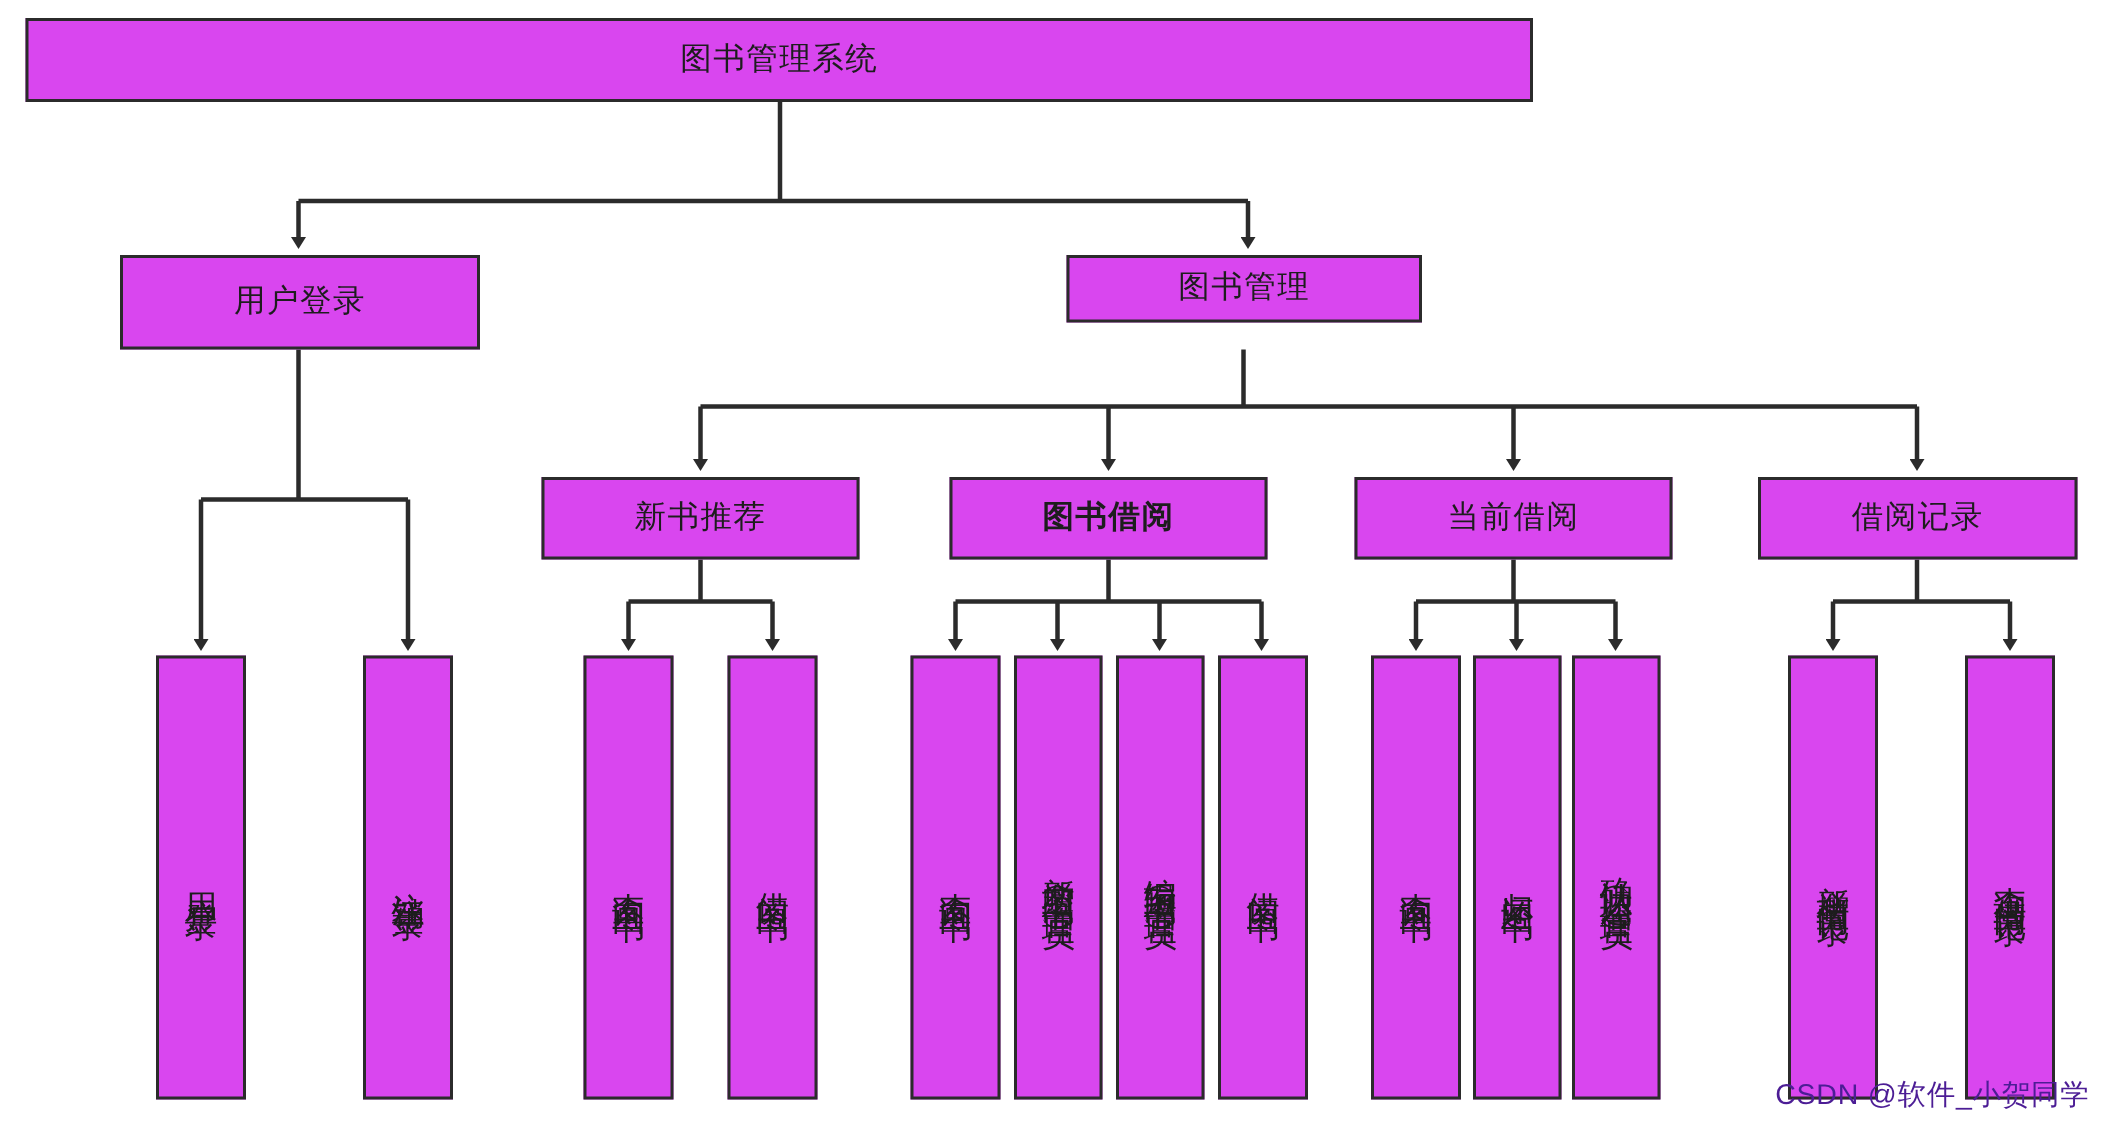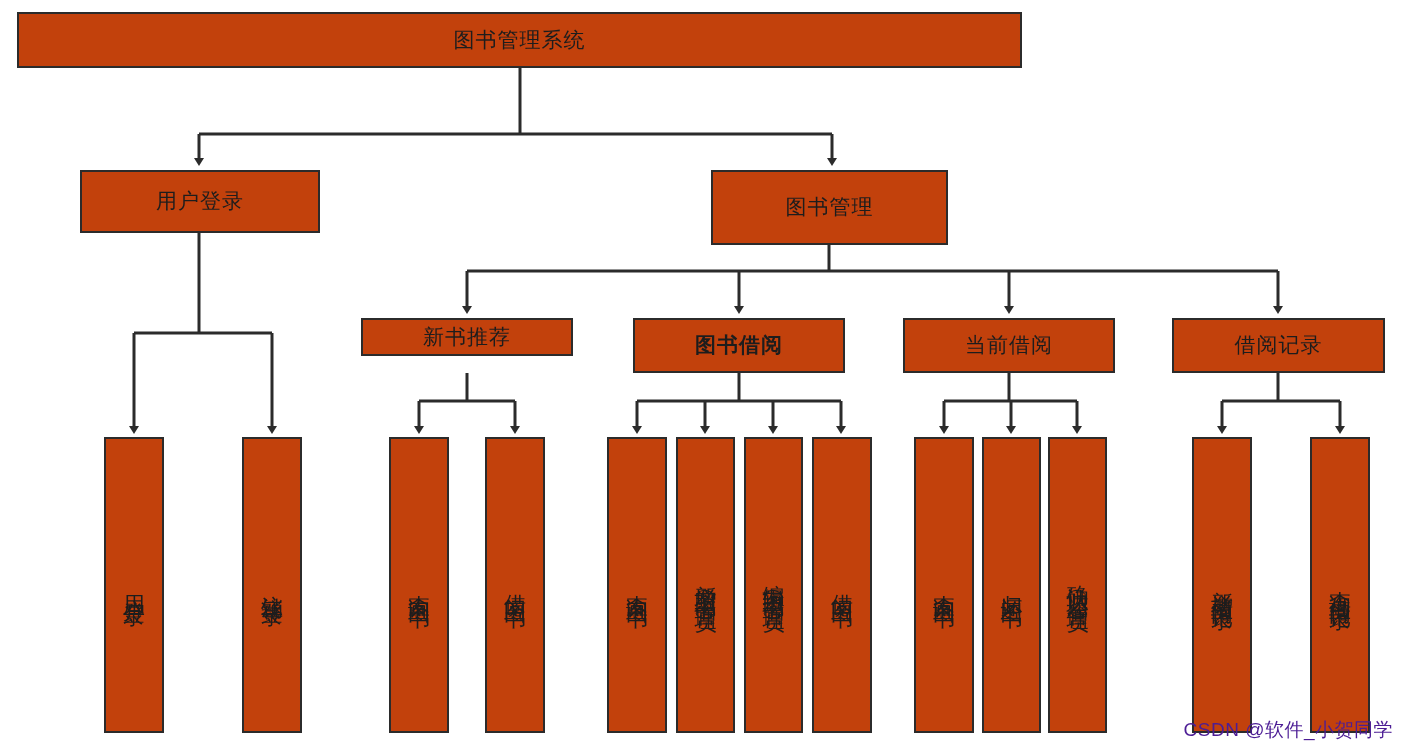--- a/index.html
+++ b/index.html
@@ -8,21 +8,21 @@
     background:#ffffff;
     font-family:"Liberation Sans","DejaVu Sans",sans-serif;
     overflow:hidden;
     position:relative;
   }
   #stage{position:absolute;left:0;top:0;width:1405px;height:747px;}
   #wires{position:absolute;left:0;top:0;width:1405px;height:747px;}
   .node{
     position:absolute;
     box-sizing:border-box;
-    background:#c2410c;
+    background:#d946ef;
     border:2.5px solid #2b2b2b;
     display:flex;
     align-items:center;
     justify-content:center;
     color:#1d1d1d;
   }
   .node .label{
     display:block;
     text-align:center;
     letter-spacing:1px;
@@ -110,25 +110,25 @@
     </g>
   </svg>
 
   <div class="node h-node" style="left:17px;top:12px;width:1005px;height:56px;">
     <span class="label">图书管理系统</span>
   </div>
 
   <div class="node h-node" style="left:80px;top:170px;width:240px;height:63px;">
     <span class="label">用户登录</span>
   </div>
-  <div class="node h-node" style="left:711px;top:170px;width:237px;height:75px;">
+  <div class="node h-node" style="left:711px;top:170px;width:237px;height:45px;">
     <span class="label">图书管理</span>
   </div>
 
-  <div class="node h-node" style="left:361px;top:318px;width:212px;height:38px;">
+  <div class="node h-node" style="left:361px;top:318px;width:212px;height:55px;">
     <span class="label">新书推荐</span>
   </div>
   <div class="node h-node" style="left:633px;top:318px;width:212px;height:55px;font-weight:bold;">
     <span class="label">图书借阅</span>
   </div>
   <div class="node h-node" style="left:1172px;top:318px;width:213px;height:55px;">
     <span class="label">借阅记录</span>
   </div>
   <div class="node h-node" style="left:903px;top:318px;width:212px;height:55px;">
     <span class="label">当前借阅</span>

